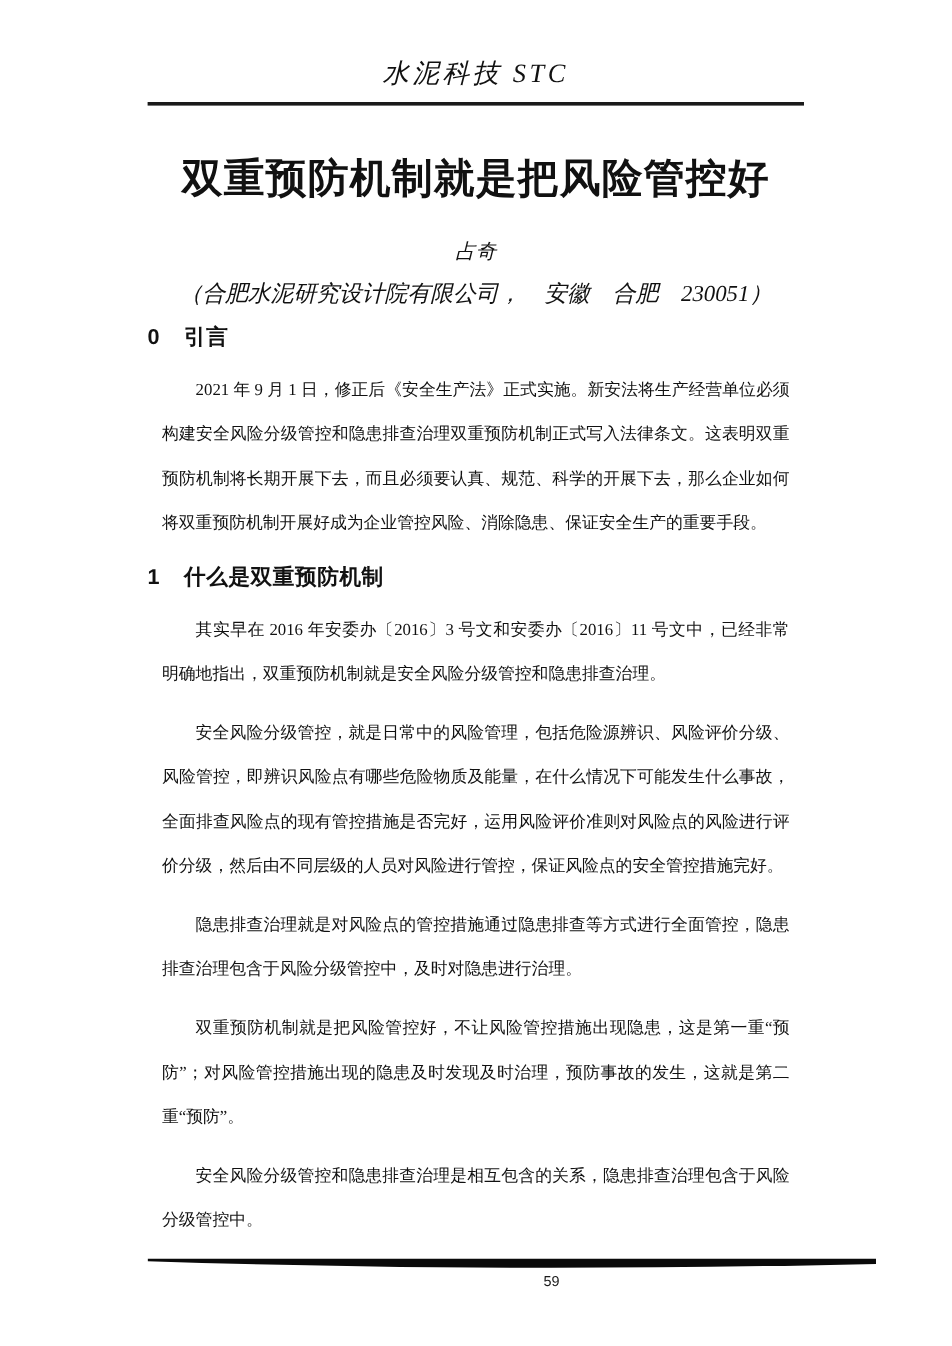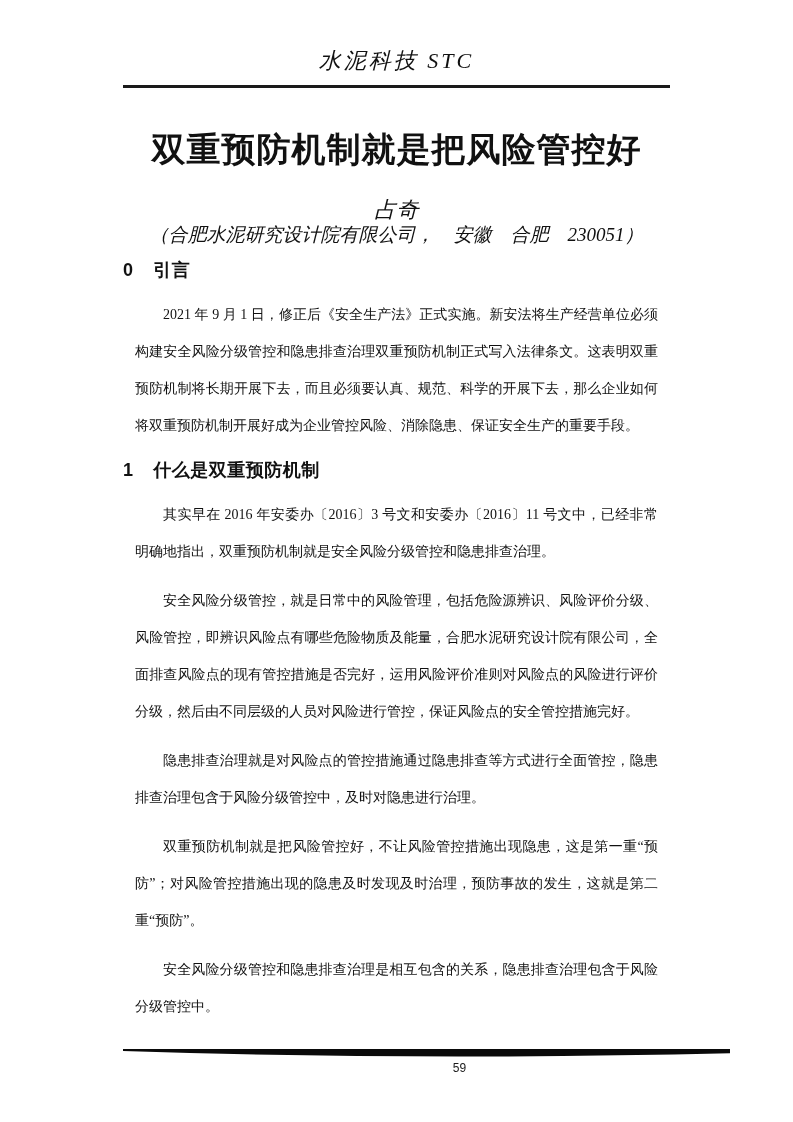--- a/index.html
+++ b/index.html
@@ -33,30 +33,31 @@
     font-size: 34px;
     line-height: 46px;
     text-align: center;
     font-family: "Liberation Sans", "DejaVu Sans", sans-serif;
     font-weight: 600;
     letter-spacing: 1px;
   }
   .author {
     margin-top: 26px;
     text-align: center;
-    font-size: 22px;
+    font-size: 17px;
     line-height: 24px;
     font-style: italic;
   }
   .affiliation {
     text-align: center;
     font-size: 19px;
     line-height: 26px;
     font-style: italic;
     margin-bottom: 8px;
+    margin-top: 11px;
   }
   h2.sec {
     font-size: 18px;
     line-height: 28px;
     font-family: "Liberation Sans", "DejaVu Sans", sans-serif;
     font-weight: bold;
     margin: 0 0 10px 0;
     letter-spacing: 0.5px;
   }
   h2.sec .sec-num { margin-right: 1.1em; font-family: "Liberation Sans", sans-serif; }
@@ -105,21 +106,21 @@
       <span class="sec-num">0</span><span>引言</span>
     </h2>
     <p class="body">2021 年 9 月 1 日，修正后《安全生产法》正式实施。新安法将生产经营单位必须构建安全风险分级管控和隐患排查治理双重预防机制正式写入法律条文。这表明双重预防机制将长期开展下去，而且必须要认真、规范、科学的开展下去，那么企业如何将双重预防机制开展好成为企业管控风险、消除隐患、保证安全生产的重要手段。</p>
   </section>
 
   <section>
     <h2 class="sec">
       <span class="sec-num">1</span><span>什么是双重预防机制</span>
     </h2>
     <p class="body">其实早在 2016 年安委办〔2016〕3 号文和安委办〔2016〕11 号文中，已经非常明确地指出，双重预防机制就是安全风险分级管控和隐患排查治理。</p>
-    <p class="body">安全风险分级管控，就是日常中的风险管理，包括危险源辨识、风险评价分级、风险管控，即辨识风险点有哪些危险物质及能量，合肥水泥研究设计院有限公司，全面排查风险点的现有管控措施是否完好，运用风险评价准则对风险点的风险进行评价分级，然后由不同层级的人员对风险进行管控，保证风险点的安全管控措施完好。</p>
+    <p class="body">安全风险分级管控，就是日常中的风险管理，包括危险源辨识、风险评价分级、风险管控，即辨识风险点有哪些危险物质及能量，在什么情况下可能发生什么事故，全面排查风险点的现有管控措施是否完好，运用风险评价准则对风险点的风险进行评价分级，然后由不同层级的人员对风险进行管控，保证风险点的安全管控措施完好。</p>
     <p class="body">隐患排查治理就是对风险点的管控措施通过隐患排查等方式进行全面管控，隐患排查治理包含于风险分级管控中，及时对隐患进行治理。</p>
     <p class="body">双重预防机制就是把风险管控好，不让风险管控措施出现隐患，这是第一重“预防”；对风险管控措施出现的隐患及时发现及时治理，预防事故的发生，这就是第二重“预防”。</p>
     <p class="body">安全风险分级管控和隐患排查治理是相互包含的关系，隐患排查治理包含于风险分级管控中。</p>
   </section>
 
   <footer class="footer">
     <div class="footer-bar">
       <svg width="673" height="10" viewBox="0 0 673 10" xmlns="http://www.w3.org/2000/svg" aria-hidden="true">
         <path d="M0,1 L673,1 L673,3.5 Q500,8.5 336,8.5 Q170,8.5 0,3 Z" fill="#0a0a0a"></path>
       </svg>

